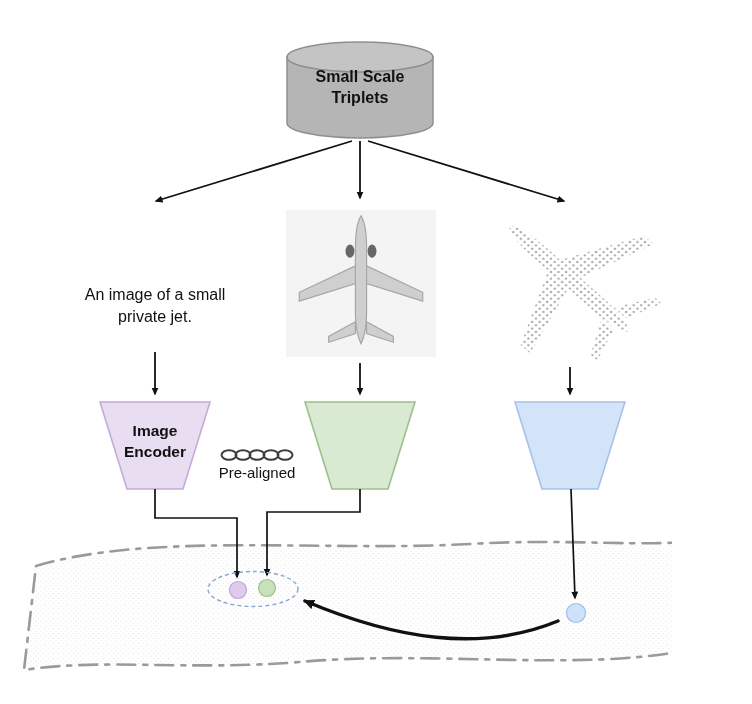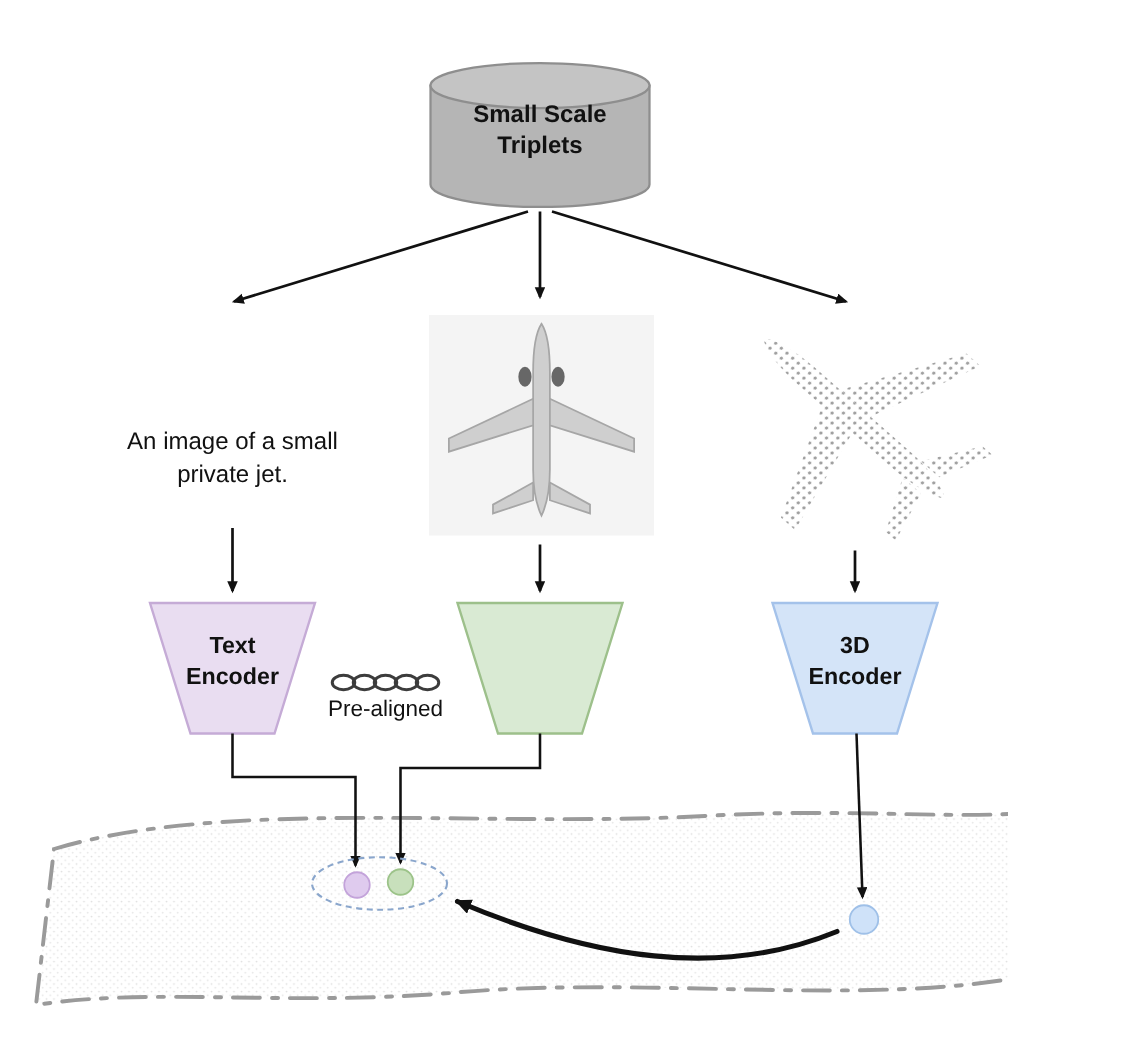--- a/index.html
+++ b/index.html
@@ -115,18 +115,17 @@
       <g transform="rotate(-45 50 50)" fill="url(#pcdots)">
         <path d="M50 2 C53 7 54.5 14 54.5 26 L54.5 70 C54.5 80 52.8 87 50 93 C47.2 87 45.5 80 45.5 70 L45.5 26 C45.5 14 47 7 50 2 Z"></path>
         <path d="M45.5 36 L4 57 L4 64 L45.5 51 Z"></path>
         <path d="M54.5 36 L96 57 L96 64 L54.5 51 Z"></path>
         <path d="M45.5 76 L26 87 L26 92 L45.5 85 Z"></path>
         <path d="M54.5 76 L74 87 L74 92 L54.5 85 Z"></path>
       </g>
     </svg>
   </div>
 
-  <div class="txt enc-label text">Text Encoder</div>
-  <div class="txt enc-label shape">3D Encoder</div>
+  <div class="txt enc-label text">Image Encoder</div>
 
   <div class="txt prealigned">Pre-aligned</div>
 
 </div>
 
 </body></html>

